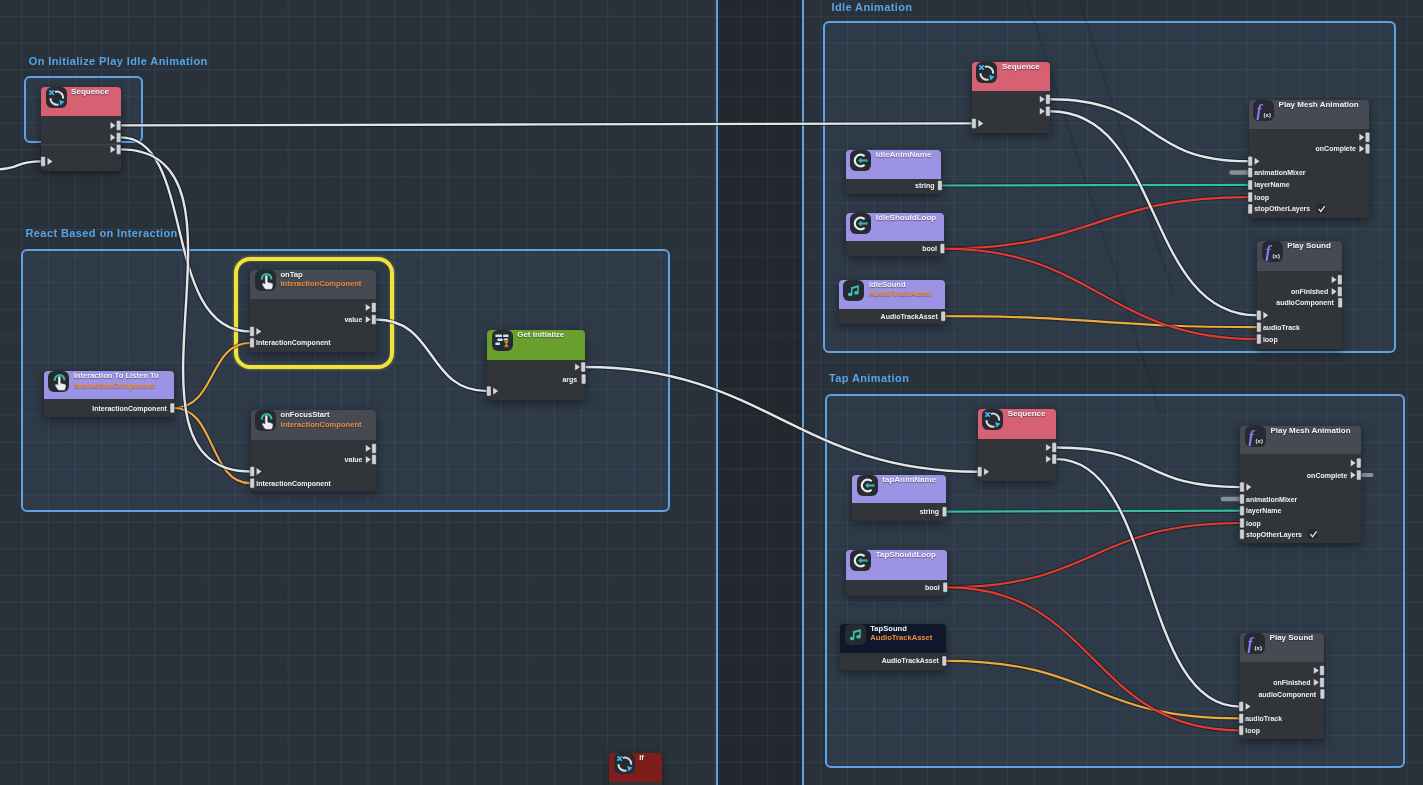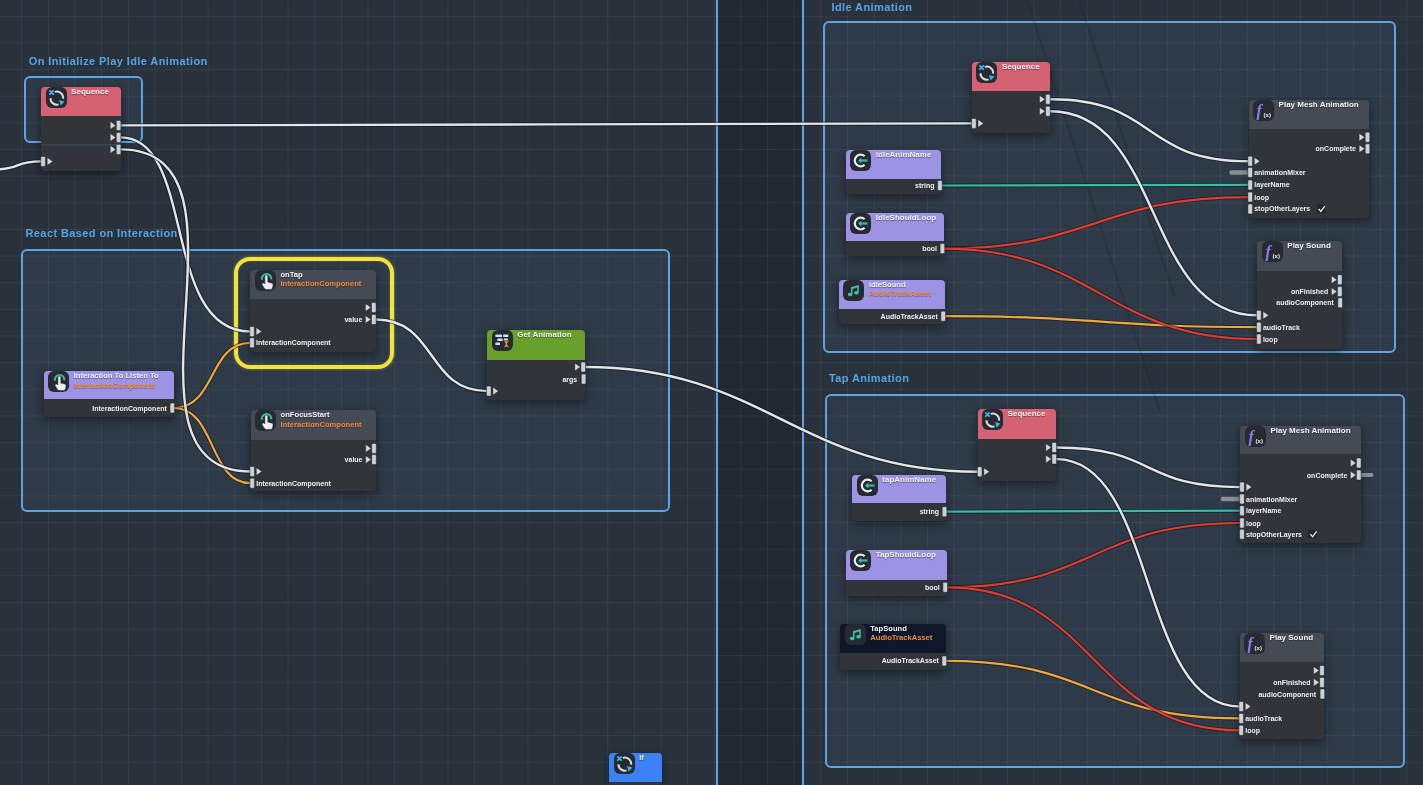--- a/index.html
+++ b/index.html
@@ -167,21 +167,21 @@
           <rect x="0" y="0" width="21" height="21" rx="6" fill="#272b31"></rect>
           <g fill="#cfe2f2">
             <rect x="3.4" y="4.6" width="6.6" height="2.4" rx="0.6"></rect>
             <rect x="11.2" y="4.6" width="5.2" height="2.4" rx="0.6"></rect>
             <rect x="5.4" y="8.6" width="5.2" height="2.4" rx="0.6"></rect>
             <rect x="11.8" y="8.6" width="4.2" height="2.4" rx="0.6"></rect>
             <rect x="3.4" y="12.6" width="4.6" height="2.4" rx="0.6"></rect>
           </g>
           <path d="M 11.4,10.8 h 6 l -2.2,3.2 2.2,3.2 h -6 l 2.2,-3.2 z" fill="#e8912e" stroke="#272b31" stroke-width="0.8"></path>
         </svg>
-        <div class="t1" style="font-size:8px">Get Animation</div>
+        <div class="t1" style="font-size:8px">Get Initialize</div>
       </div>
     </div>
     <div class="node" style="left:845.8px;top:149.7px;width:95.7px;height:43.9px">
       <div class="hd" style="height:29.1px;background:#9d93e4">
         <svg class="ic" style="margin-top:0px" width="21" height="21" viewBox="0 0 21 21">
           <rect x="0" y="0" width="21" height="21" rx="6" fill="#272b31"></rect>
           <path d="M 14.6,6.3 A 5.8,5.8 0 1 0 14.6,14.7" fill="none" stroke="#e8ecf0" stroke-width="2.2"></path>
           <path d="M 17.6,10.5 H 9.8" stroke="#35b9a2" stroke-width="2.2"></path>
           <path d="M 11.4,7.4 L 8.0,10.5 l 3.4,3.1 z" fill="#35b9a2"></path>
         </svg>
@@ -279,21 +279,21 @@
       <div class="hd" style="height:29.5px;background:#454a53">
         <svg class="ic" style="margin-top:0px" width="21" height="21" viewBox="0 0 21 21">
           <rect x="0" y="0" width="21" height="21" rx="6" fill="#272b31"></rect>
           <text x="3.4" y="16" font-size="16" font-style="italic" font-weight="bold" fill="#8d7cf0" font-family="Liberation Serif, serif">f</text>
           <text x="10.6" y="17" font-size="6" fill="#e8ecf0" font-weight="bold" font-family="Liberation Sans, sans-serif">(x)</text>
         </svg>
         <div class="t1" style="font-size:8px">Play Sound</div>
       </div>
     </div>
     <div class="node" style="left:609.2px;top:753.4px;width:53.0px;height:40.0px">
-      <div class="hd" style="height:28.2px;background:#3b82f6">
+      <div class="hd" style="height:28.2px;background:#7f1d1d">
         <svg class="ic" style="margin-top:0px" width="21" height="21" viewBox="0 0 21 21">
           <rect x="0" y="0" width="21" height="21" rx="6" fill="#272b31"></rect>
           <path d="M 8.8,4.9 A 6.3,6.3 0 0 1 17.1,11.6" fill="none" stroke="#d8dce0" stroke-width="2"></path>
           <path d="M 12.6,17.4 A 6.3,6.3 0 0 1 4.5,11.2" fill="none" stroke="#d8dce0" stroke-width="2"></path>
           <path d="M 3.9,3.9 l 3.3,3.3 M 7.2,3.9 l -3.3,3.3" stroke="#38b4f2" stroke-width="1.9" stroke-linecap="round"></path>
           <path d="M 13.1,13.1 L 18.5,14.4 L 14.6,18.5 Z" fill="#38b4f2"></path>
         </svg>
         <div class="t1" style="font-size:7.5px">If</div>
       </div>
     </div>

